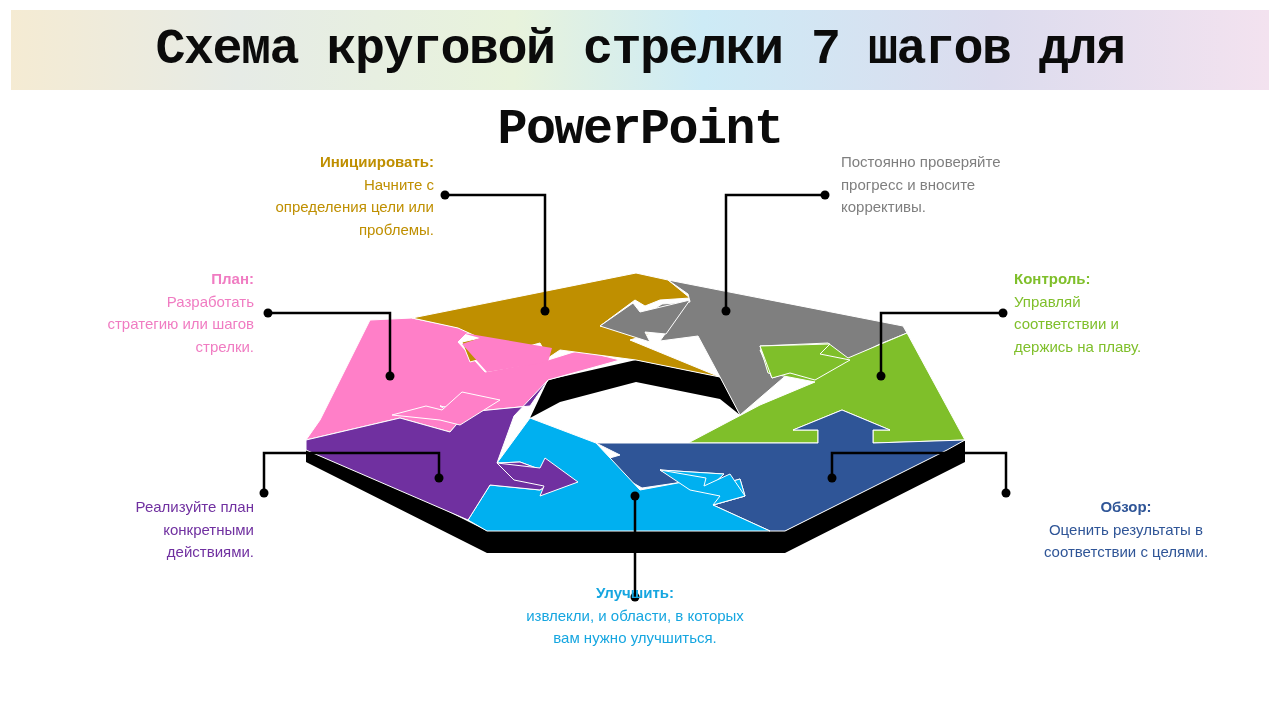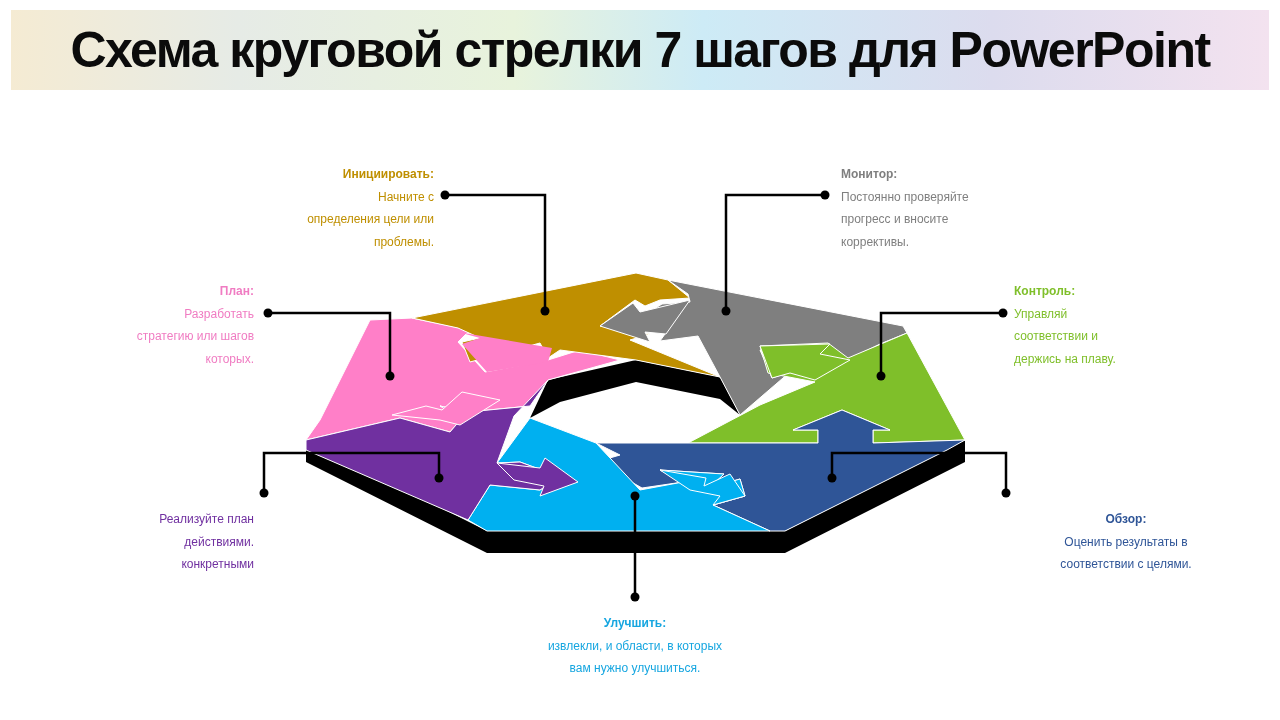--- a/index.html
+++ b/index.html
@@ -7,24 +7,24 @@
       width: 1280px; height: 720px; background: #ffffff; position: relative; overflow: hidden;
       font-family: "Liberation Sans", "DejaVu Sans", sans-serif;
     }
     .title-bar {
       position: absolute; left: 11px; top: 10px; width: 1258px; height: 80px;
       background: linear-gradient(90deg, #f5ebd3 0%, #e6ebe6 18%, #e8f3dc 40%, #cdebf6 55%, #dcdcee 78%, #f3e2ef 100%);
     }
     .title {
       position: absolute; left: 0; top: 0; width: 100%; height: 80px;
       line-height: 80px; text-align: center; font-weight: bold; font-size: 50px; color: #0b0b0b;
-      font-family: Liberation Sans, sans-serif; letter-spacing: -1.5px;
+      font-family: Liberation Mono, monospace; letter-spacing: -1.5px;
     }
     svg.diagram { position: absolute; left: 0; top: 0; }
-    .label { position: absolute; font-size: 12px; line-height: 22.5px; margin-top: 12px; }
+    .label { position: absolute; font-size: 15px; line-height: 22.5px; }
     .label .head { font-weight: bold; display: block; }
     .label .body { display: block; }
     .right-al { text-align: right; }
     .left-al { text-align: left; }
     .center-al { text-align: center; }
   </style>
 </head>
 <body>
 
 <div class="title-bar">
@@ -88,49 +88,48 @@
 </svg>
 
 <div class="label right-al" style="left:226px; top:151px; width:208px; color:#bf8f00;">
   <span class="head">Инициировать:</span>
   <span class="body">Начните с</span>
   <span class="body">определения цели или</span>
   <span class="body">проблемы.</span>
 </div>
 
 <div class="label left-al" style="left:841px; top:151px; width:220px; color:#7f7f7f;">
-  <span class="head">Монитор:</span>
   <span class="body">Постоянно проверяйте</span>
   <span class="body">прогресс и вносите</span>
   <span class="body">коррективы.</span>
 </div>
 
 <div class="label right-al" style="left:54px; top:268px; width:200px; color:#f07cc2;">
   <span class="head">План:</span>
   <span class="body">Разработать</span>
   <span class="body">стратегию или шагов</span>
-  <span class="body">которых.</span>
+  <span class="body">стрелки.</span>
 </div>
 
 <div class="label left-al" style="left:1014px; top:268px; width:200px; color:#7fbf2a;">
   <span class="head">Контроль:</span>
   <span class="body">Управляй</span>
   <span class="body">соответствии и</span>
   <span class="body">держись на плаву.</span>
 </div>
 
 <div class="label right-al" style="left:54px; top:496px; width:200px; color:#7030a0;">
   <span class="body">Реализуйте план</span>
+  <span class="body">конкретными</span>
   <span class="body">действиями.</span>
-  <span class="body">конкретными</span>
 </div>
 
 <div class="label left-al" style="left:1016px; top:496px; width:220px; color:#2f5597;text-align:center;">
   <span class="head">Обзор:</span>
   <span class="body">Оценить результаты в</span>
   <span class="body">соответствии с целями.</span>
 </div>
 
-<div class="label center-al" style="left:485px; top:600px; width:300px; color:#16a6e0;">
+<div class="label center-al" style="left:485px; top:582px; width:300px; color:#16a6e0;">
   <span class="head">Улучшить:</span>
   <span class="body">извлекли, и области, в которых</span>
   <span class="body">вам нужно улучшиться.</span>
 </div>
 
 </body></html>

